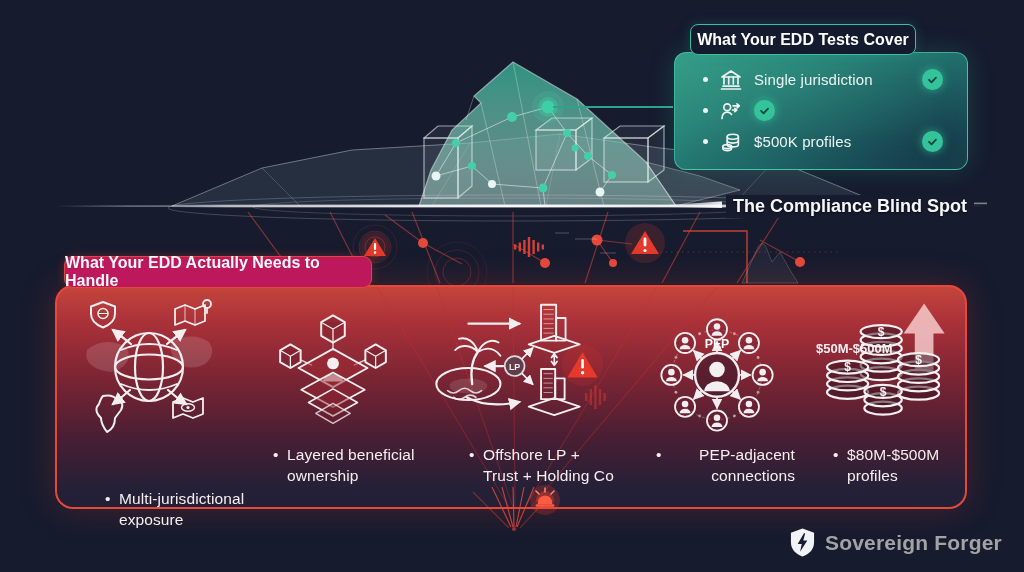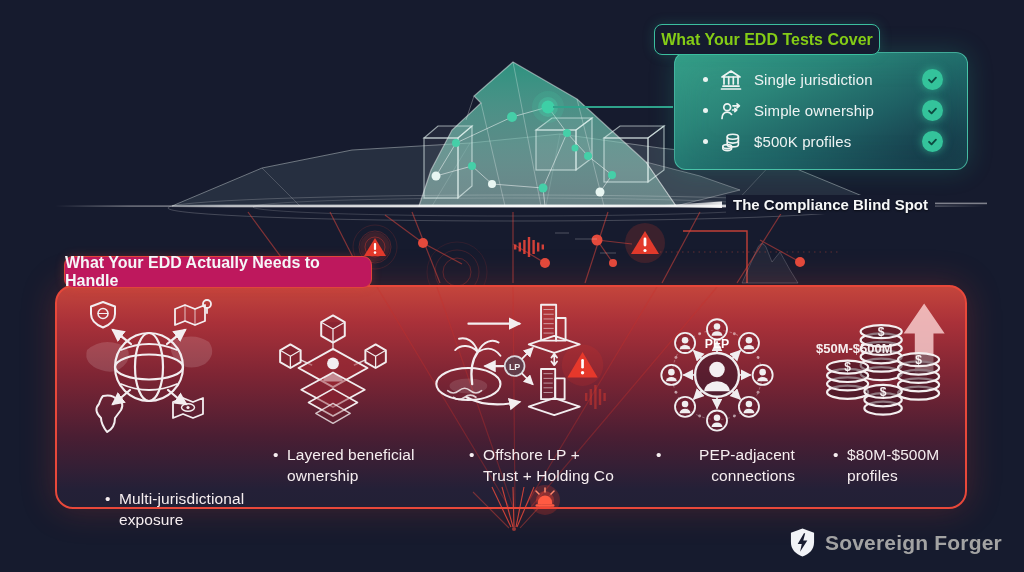--- a/index.html
+++ b/index.html
@@ -2,40 +2,40 @@
 <html><head>
 <meta charset="utf-8">
 <style>
   html,body{margin:0;padding:0;background:#0e1322;}
   .canvas{position:relative;width:1024px;height:572px;background:#161b2e;overflow:hidden;
           font-family:"Liberation Sans",sans-serif;color:#eef2f2;}
   .bg{position:absolute;inset:0;z-index:1;}
   .fg{position:absolute;inset:0;z-index:6;pointer-events:none;}
 
   
-  .g-title{position:absolute;left:654px;top:24px;width:224px;height:29px;z-index:3;
+  .g-title{position:absolute;left:690px;top:24px;width:224px;height:29px;z-index:3;
            background:#151b2f;border:1.5px solid #3bbf9f;border-radius:8px;
            display:flex;align-items:center;justify-content:center;
-           font-size:16px;font-weight:bold;color:#84cc16;box-shadow:0 0 12px rgba(40,160,135,.25);}
+           font-size:16px;font-weight:bold;color:#ffffff;box-shadow:0 0 12px rgba(40,160,135,.25);}
   .g-panel{position:absolute;left:674px;top:52px;width:294px;height:118px;z-index:2;
            border:1.5px solid rgba(80,210,180,.75);border-radius:12px;
            background:linear-gradient(155deg,#38a089 0%,#2b8579 32%,#1e5f63 62%,#173c4b 86%,#152f40 100%);
            box-shadow:0 0 26px rgba(40,190,155,.22), inset 0 0 34px rgba(30,150,130,.22);
            padding-top:11px;box-sizing:border-box;}
   .g-row{display:flex;align-items:center;height:31px;padding:0 24px 0 28px;gap:11px;}
   .g-bullet{width:5px;height:5px;border-radius:50%;background:#eaf3f1;flex:0 0 auto;}
   .g-icon{width:24px;height:24px;flex:0 0 auto;}
   .g-label{flex:1;font-size:15px;color:#eef3f3;letter-spacing:.1px;}
   .check{width:21px;height:21px;border-radius:50%;background:#34c39b;flex:0 0 auto;
          display:flex;align-items:center;justify-content:center;
          box-shadow:0 0 10px rgba(56,205,160,.65);}
 
   
   .blindspot{position:absolute;left:726px;top:195px;z-index:3;background:#161b2e;
-             padding:1px 7px;font-size:15px;font-weight:bold;color:#f6f8f8;
+             padding:1px 7px;font-size:18px;font-weight:bold;color:#f6f8f8;
              text-shadow:0 1px 2px rgba(0,0,0,.6);}
 
   
   .r-title{position:absolute;left:64px;top:256px;width:306px;height:30px;z-index:4;
            background:#be185d;border:1.5px solid #e0463a;border-radius:9px;
            display:flex;align-items:center;justify-content:center;
            font-size:16px;font-weight:bold;color:#f5f6f8;box-shadow:0 0 10px rgba(220,70,55,.3);}
   .r-panel{position:absolute;left:55px;top:285px;width:912px;height:224px;z-index:2;
            border:2px solid #e8483a;border-radius:18px;box-sizing:border-box;
            background:linear-gradient(180deg,#c4453c 0%,#aa3139 16%,#7e2534 40%,#4a1e33 68%,#242037 92%,#222036 100%);
@@ -241,21 +241,20 @@
       </span>
     </div>
     <div class="g-row">
       <span class="g-bullet"></span>
       <svg class="g-icon" viewBox="0 0 24 24" fill="none" stroke="#eef4f2" stroke-width="1.7" stroke-linecap="round" stroke-linejoin="round">
         <circle cx="8.2" cy="8.2" r="3.4"></circle>
         <path d="M3,19.5 C3,15 5.5,13.2 8.2,13.2 C10,13.2 11.6,14 12.6,15.4"></path>
         <path d="M14,6.8 H20.2 M18,4.8 L20.4,6.8 L18,8.8"></path>
         <path d="M13.6,11 H17.4 M15.8,9.4 L17.7,11 L15.8,12.6"></path>
       </svg>
-      <span class="g-label">Simple ownership</span>
       <span class="check">
         <svg width="15" height="15" viewBox="0 0 24 24" fill="none" stroke="#0c4a40" stroke-width="3" stroke-linecap="round" stroke-linejoin="round">
             <path d="M6.5,12.5 L10.5,16.5 L17.5,9"></path>
           </svg>
       </span>
     </div>
     <div class="g-row">
       <span class="g-bullet"></span>
       <svg class="g-icon" viewBox="0 0 24 24" fill="none" stroke="#eef4f2" stroke-width="1.6" stroke-linecap="round">
         <ellipse cx="13.8" cy="6.8" rx="5.6" ry="2.5"></ellipse>

